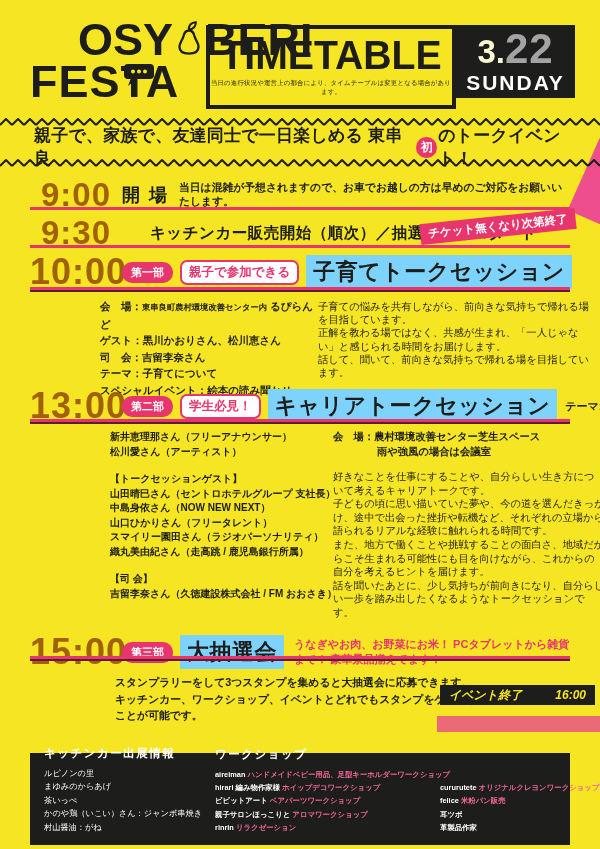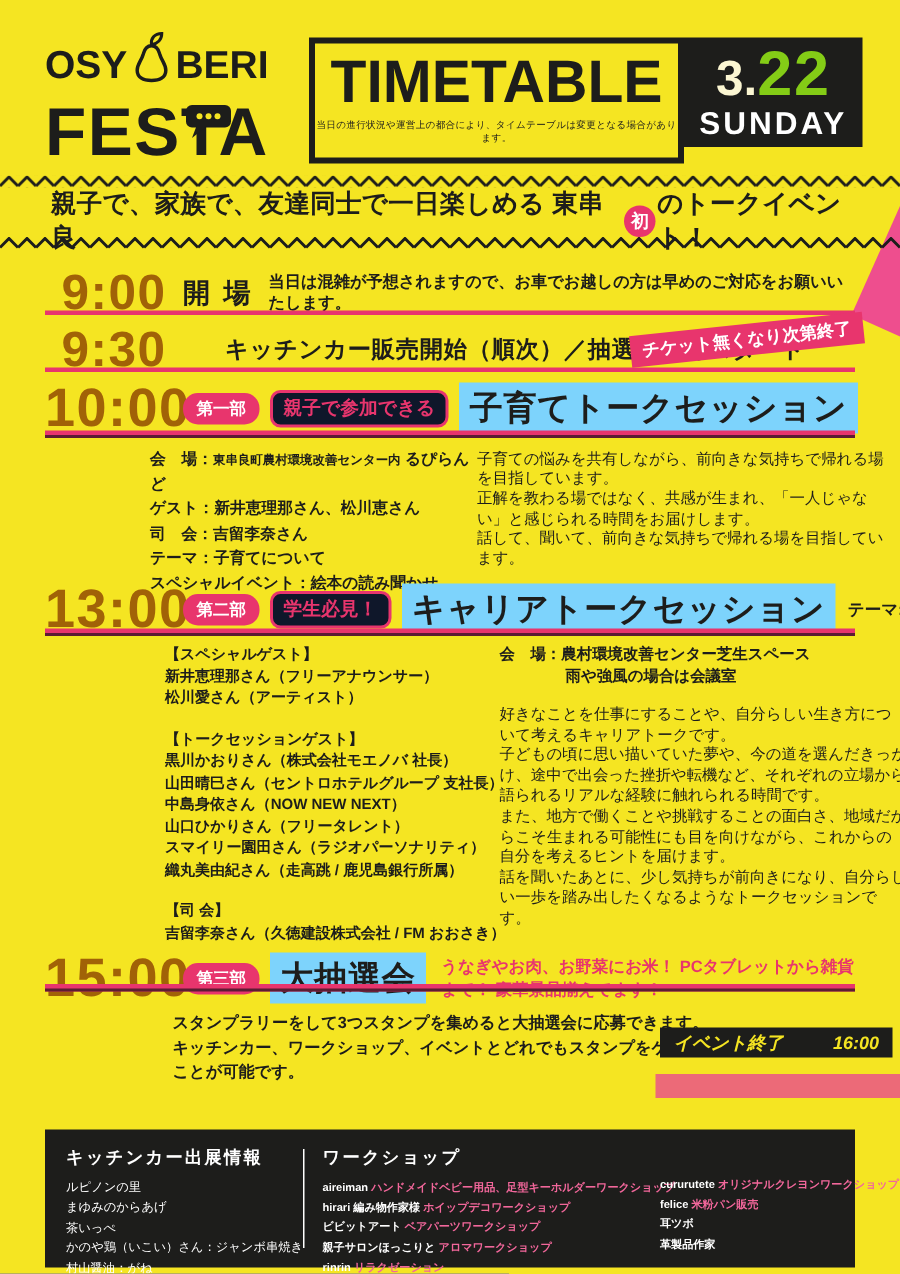--- a/index.html
+++ b/index.html
@@ -6,51 +6,51 @@
   html,body { background:#888; }
   .page {
     position:relative; width:600px; height:849px; margin:0 auto;
     background:#F5E522; overflow:hidden;
     font-family:"Liberation Sans","DejaVu Sans",sans-serif; color:#1d1d1b;
   }
   .abs { position:absolute; }
 
   
   #logo { top:20px; left:30px; width:175px; }
-  .logo-row1 { display:flex; align-items:center; font-size:26px; font-weight:800; letter-spacing:0; line-height:36px; }
+  .logo-row1 { display:flex; align-items:center; font-size:45px; font-weight:800; letter-spacing:0; line-height:36px;margin-left:48px; }
   .logo-row2 { position:relative; font-size:45px; font-weight:800; letter-spacing:1px; line-height:46px; }
   .bubble { position:absolute; top:-8px; left:92px; }
   #ttbox { top:25px; left:206px; width:250px; height:84px; border:4px solid #1d1d1b; text-align:center; padding-top:4px; }
   #ttbox .tt-title { font-size:40px; font-weight:800; letter-spacing:0px; line-height:44px; transform:scaleX(.98); }
   #ttbox .tt-note { font-size:6.4px; letter-spacing:.2px; margin-top:2px; }
   #datebox { top:25px; left:456px; width:119px; height:73px; background:#1d1d1b; text-align:center; padding-top:3px; }
   .date-line { display:flex; justify-content:center; align-items:baseline; line-height:42px; font-weight:800; }
   .date-m { font-size:33px; color:#fbf6d2; }
-  .date-d { font-size:42px; color:#84cc16; letter-spacing:1px; }
+  .date-d { font-size:42px; color:#a3a3a3; letter-spacing:1px; }
   .date-w { color:#ffffff; font-size:21px; font-weight:800; letter-spacing:2px; line-height:20px; }
   #ribbon { top:86px; right:-34px; width:40px; height:138px; background:#EE4E8E;
             transform:rotate(24deg); display:flex; align-items:flex-start; justify-content:center; }
 
   
   #zz1 { top:112px; left:0; width:600px; height:8px; }
   #zz2 { top:153px; left:0; width:600px; height:8px; }
   #headline { top:124px; left:34px; width:560px; font-size:17px; font-weight:800; letter-spacing:.2px; display:flex; align-items:center; }
   .hl-badge { display:inline-flex; width:21px; height:21px; border-radius:50%; background:#E8356D; color:#fff;
               font-size:12px; font-weight:700; align-items:center; justify-content:center; margin:0 1px; }
 
   
   .trow { left:30px; width:540px; display:flex; align-items:center; }
   .time { width:92px; text-align:center; color:#a16207; font-weight:800; letter-spacing:1px; flex:none; }
   .t-sm { font-size:33px; }
   .t-lg { font-size:36px; }
   .rule  { left:30px; width:540px; height:3px; background:#E8356D; }
   .rule-thick { left:30px; width:540px; height:5px; background:#E8356D; border-bottom:2px solid #5c1c33; }
   .part-pill { background:#E8356D; color:#fff; font-size:11px; font-weight:700; border-radius:10px;
                padding:3px 9px; margin-right:7px; flex:none; }
-  .tag-box { background:#0f172a; border:2px solid #E8356D; color:#E8356D; font-size:12.5px; font-weight:800;
+  .tag-box { background:#ffffff; border:2px solid #E8356D; color:#E8356D; font-size:12.5px; font-weight:800;
              border-radius:7px; padding:2px 7px; margin-right:7px; flex:none; }
   .sess-title { background:#7dd3fc; font-size:22px; font-weight:800; padding:2px 7px; letter-spacing:.5px; flex:none; }
   #row-open .open-title { font-size:18px; font-weight:800; margin-right:10px; letter-spacing:2px; flex:none; }
   #row-open .open-note { font-size:10.8px; font-weight:600; }
   #row-kitchen .k-title { font-size:15.5px; font-weight:800; letter-spacing:.5px; }
   #badge-ticket { top:216px; left:420px; background:#E8356D; color:#fff; font-size:11.5px; font-weight:700;
                   padding:3px 8px; transform:rotate(-6deg); white-space:nowrap; }
   .theme-sm { font-size:11px; font-weight:800; margin-left:8px; flex:none; }
   .tagline { color:#E8356D; font-size:11px; font-weight:800; margin-left:10px; }
 
@@ -67,21 +67,21 @@
   #desc-p2 { top:470px; left:333px; width:272px; line-height:13.6px; }
 
   
   #stamp { top:674px; left:115px; width:380px; font-size:10.8px; font-weight:600; line-height:16.5px; }
   #end-badge { top:685px; left:440px; width:155px; height:20px; background:#1d1d1b; color:#F5E522;
                font-size:12px; font-weight:800; display:flex; align-items:center; justify-content:space-between; padding:0 9px;font-style:italic; }
   #pink-strip { top:716px; left:437px; width:163px; height:16px; background:#EC6A78; }
 
   
   #footer { top:753px; left:30px; width:540px; height:92px; background:#1d1d1b; color:#fff;
-            display:flex; padding:11px 14px; }
+            display:flex; padding:11px 14px;align-items:flex-end; }
   .f-col1 { width:158px; flex:none; }
   .f-div { border-left:1px solid #fff; margin:2px 12px 2px 0; flex:none; }
   .f-col2 { width:225px; flex:none; }
   .f-col3 { flex:1; padding-top:19px; }
   .f-head { font-size:11.5px; font-weight:800; letter-spacing:1.5px; margin-bottom:6px; }
   .f-item { font-size:8.2px; line-height:13.4px; white-space:nowrap; }
   .f-item2 { font-size:7.4px; line-height:13.2px; white-space:nowrap; }
   .f-name { color:#fff; font-weight:600; }
   .f-desc { color:#F2679B; font-weight:600; }
 </style>
@@ -179,21 +179,21 @@
     <div class="tag-box">親子で参加できる</div>
     <div class="sess-title">子育てトークセッション</div>
   </div>
   <div class="abs rule-thick" style="top:287px;"></div>
 
   <div class="abs info-col" id="info-p1">
     <div>
       <span>会　場：</span><span class="venue-small">東串良町農村環境改善センター内</span><span> るぴらんど</span>
     </div>
     <div>
-      <span>ゲスト：</span><span>新井恵理那さん、松川恵さん</span>
+      <span>ゲスト：</span><span>黒川かおりさん、松川恵さん</span>
     </div>
     <div>
       <span>司　会：</span><span>吉留李奈さん</span>
     </div>
     <div>
       <span>テーマ：</span><span>子育てについて</span>
     </div>
     <div>
       <span>スペシャルイベント：</span><span>絵本の読み聞かせ</span>
     </div>
@@ -208,27 +208,25 @@
     <div class="time t-lg">13:00</div>
     <div class="part-pill">第二部</div>
     <div class="tag-box">学生必見！</div>
     <div class="sess-title">キャリアトークセッション</div>
     <div class="theme-sm">テーマ:好きなことで生きていく</div>
   </div>
   <div class="abs rule-thick" style="top:419px;"></div>
 
   <div class="abs" id="groups-p2">
     <div class="group">
-      <div>【スペシャルゲスト】</div>
       <div>新井恵理那さん（フリーアナウンサー）</div>
       <div>松川愛さん（アーティスト）</div>
     </div>
     <div class="group">
       <div>【トークセッションゲスト】</div>
-      <div>黒川かおりさん（株式会社モエノバ 社長）</div>
       <div>山田晴巳さん（セントロホテルグループ 支社長）</div>
       <div>中島身依さん（NOW NEW NEXT）</div>
       <div>山口ひかりさん（フリータレント）</div>
       <div>スマイリー園田さん（ラジオパーソナリティ）</div>
       <div>織丸美由紀さん（走高跳 / 鹿児島銀行所属）</div>
     </div>
     <div class="group">
       <div>【司 会】</div>
       <div>吉留李奈さん（久徳建設株式会社 / FM おおさき）</div>
     </div>

